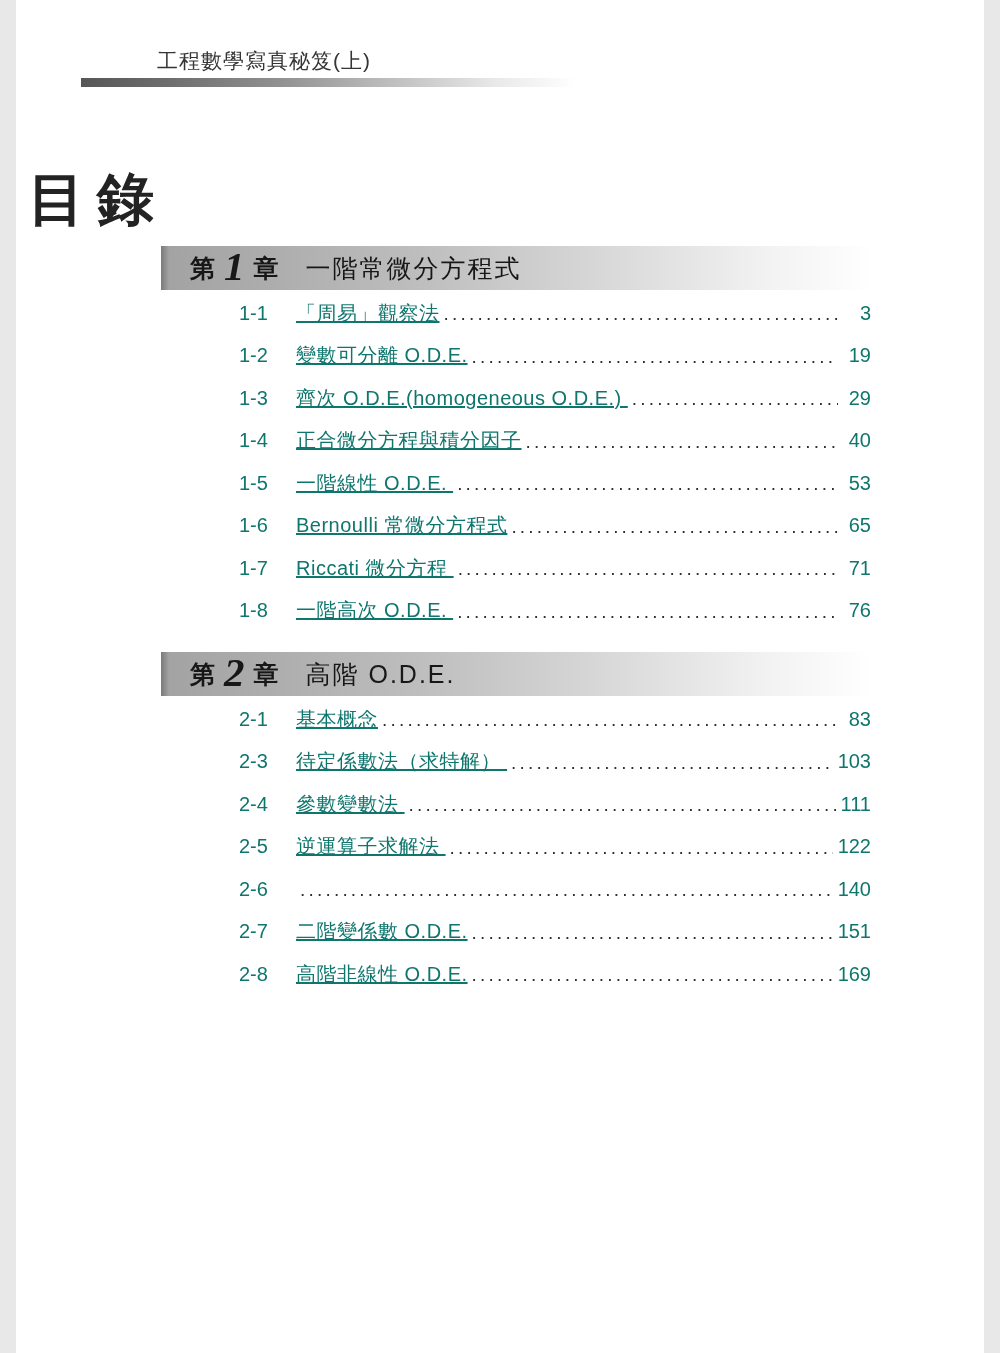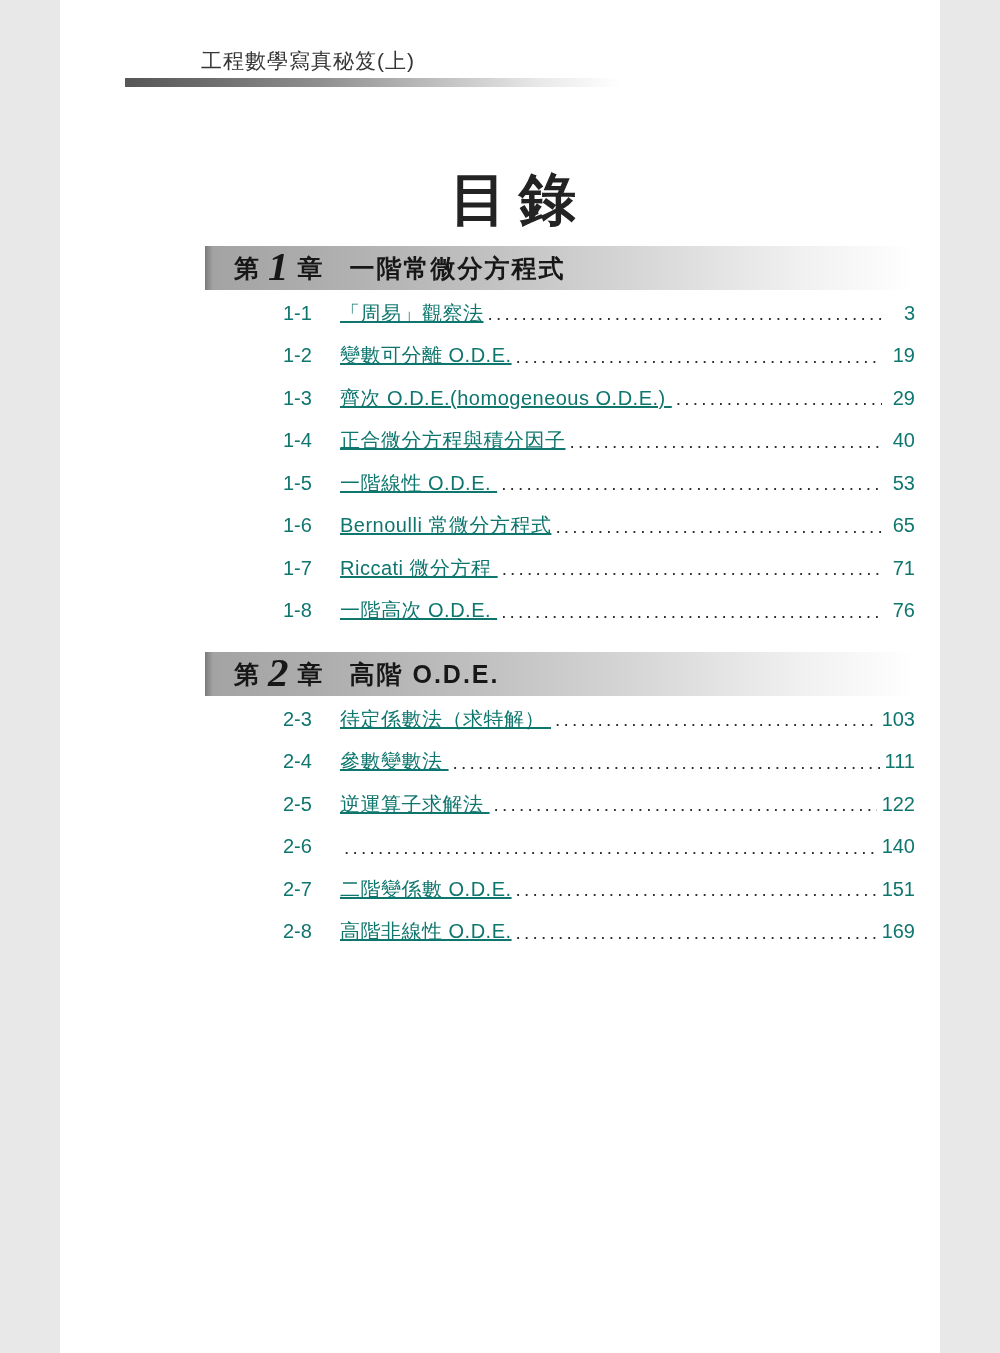--- a/index.html
+++ b/index.html
@@ -2,21 +2,21 @@
 <html><head>
 <meta charset="utf-8">
 <style>
   html, body {
     margin: 0;
     padding: 0;
     background: #e8e8e8;
   }
   .page {
     position: relative;
-    width: 880px;
+    width: 968px;
     height: 1353px;
     margin: 0 auto;
     background: #ffffff;
     font-family: "Liberation Sans", "DejaVu Sans", sans-serif;
     color: #2b2b2b;
     overflow: hidden;
   }
 
   
   .book-header {
@@ -37,28 +37,26 @@
       #565656 0%, #6e6e6e 18%, #909090 40%,
       #bdbdbd 62%, #e9e9e9 84%, #ffffff 100%);
   }
 
   
   .page-title {
     position: absolute;
     top: 124px;
     left: 0;
     width: 100%;
-    text-align: center;
     font-family: "Liberation Serif", "DejaVu Serif", serif;
     font-size: 57px;
     font-weight: bold;
     color: #232323;
     letter-spacing: 12px;
     text-indent: 12px;
-    padding-left: 13px;
   }
 
   
   .toc {
     position: absolute;
     left: 145px;
     top: 246px;
     width: 710px;
   }
   .chapter + .chapter { margin-top: 20px; }
@@ -84,21 +82,21 @@
     font-weight: 600;
     font-size: 41px;
     line-height: 1;
     margin: 0 9px;
     position: relative;
     top: -2px;
     color: #171717;
   }
   .ch-title {
     font-size: 25px;
-    font-weight: bold;
+    font-weight: normal;
     margin-left: 27px;
     letter-spacing: 2px;
     color: #171717;
   }
 
   .sections {
     list-style: none;
     margin: 2px 0 0 0;
     padding: 0 0 0 78px;
   }
@@ -218,20 +216,26 @@
   </section>
 
   <section class="chapter">
     <div class="chapter-bar">
       <span class="ch-prefix">第</span>
       <span class="ch-num">2</span>
       <span class="ch-suffix">章</span>
       <span class="ch-title">高階 O.D.E.</span>
     </div>
     <ul class="sections">
+  <li class="toc-row">
+    <span class="sec-id">2-1</span>
+    <span class="sec-title">基本概念</span>
+    <span class="leader"></span>
+    <span class="sec-page">83</span>
+  </li>
 
 
   <li class="toc-row">
     <span class="sec-id">2-3</span>
     <span class="sec-title">待定係數法（求特解） </span>
     <span class="leader"></span>
     <span class="sec-page">103</span>
   </li>
 
   <li class="toc-row">

